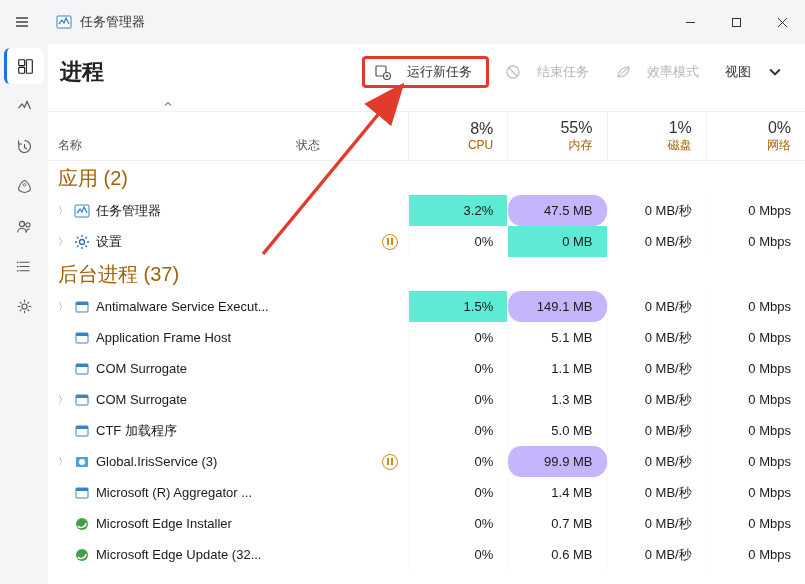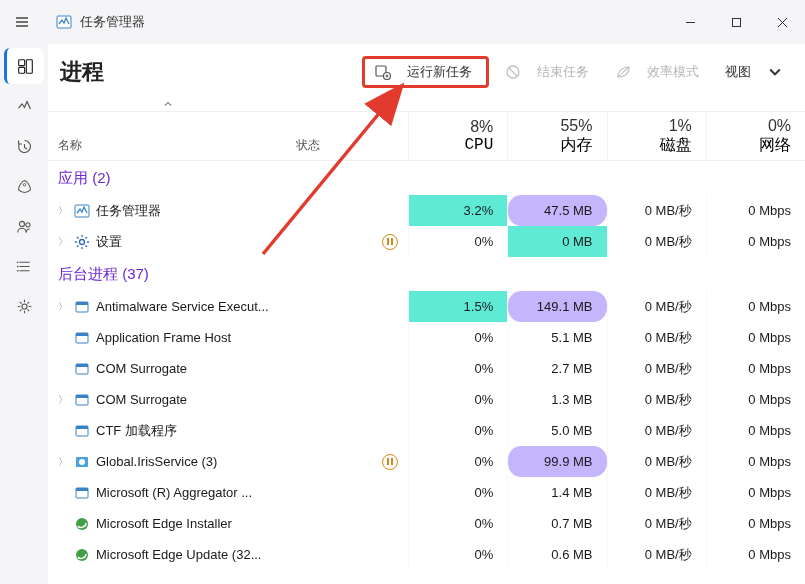--- a/index.html
+++ b/index.html
@@ -128,36 +128,36 @@
   .col-name { width: 240px; display:flex; align-items: flex-end; padding: 0 0 6px 10px; color:#555;}
   .col-status { width: 120px; display:flex; align-items: flex-end; padding: 0 0 6px 8px; color:#555;}
   .col-metric {
     flex: 1;
     display: flex; flex-direction: column;
     align-items: flex-end; justify-content: center;
     padding-right: 14px;
     border-left: 1px solid #f2f2f2;
   }
   .col-metric .pct { font-size: 16px; font-weight: 400; color:#333; }
-  .col-metric .lbl { font-size: 16px; color:#000000;font-family:Liberation Mono, monospace; }
+  .col-metric .lbl { font-size: 12px; color:#a16207; }
   .sort-ind {
     width: 240px; height:10px;
     display:flex; justify-content:center;
     color:#888;
   }
   .sort-wrap { border-bottom: 1px solid transparent;}
   
   
   .rows { overflow: auto; flex:1; }
   .group-row {
     display: flex; align-items: center;
     height: 34px;
     padding-left: 10px;
-    font-size: 15px;
-    color: #6d28d9;
+    font-size: 20px;
+    color: #a16207;
   }
   .proc-row {
     display: flex;
     align-items: center;
     height: 31px;
     font-size: 13px;
   }
   .proc-name-cell {
     width: 240px;
     display: flex; align-items: center;
@@ -445,21 +445,21 @@
       <span class="proc-icon">
               <svg viewBox="0 0 16 16">
                 <rect x="2" y="3" width="12" height="10" rx="1" fill="#fff" stroke="#3b82c4"></rect>
                 <rect x="2" y="3" width="12" height="3" fill="#3b82c4"></rect>
               </svg>
             </span>
       <span class="proc-label">COM Surrogate</span>
     </div>
     <div class="proc-status-cell"></div>
     <div class="metric-cell ">0%</div>
-    <div class="metric-cell ">2.7 MB</div>
+    <div class="metric-cell ">1.1 MB</div>
     <div class="metric-cell">0 MB/秒</div>
     <div class="metric-cell">0 Mbps</div>
   </div>
         <div class="proc-row">
     <div class="proc-name-cell">
       <span class="disc">〉</span>
       <span class="proc-icon">
               <svg viewBox="0 0 16 16">
                 <rect x="2" y="3" width="12" height="10" rx="1" fill="#fff" stroke="#3b82c4"></rect>
                 <rect x="2" y="3" width="12" height="3" fill="#3b82c4"></rect>

